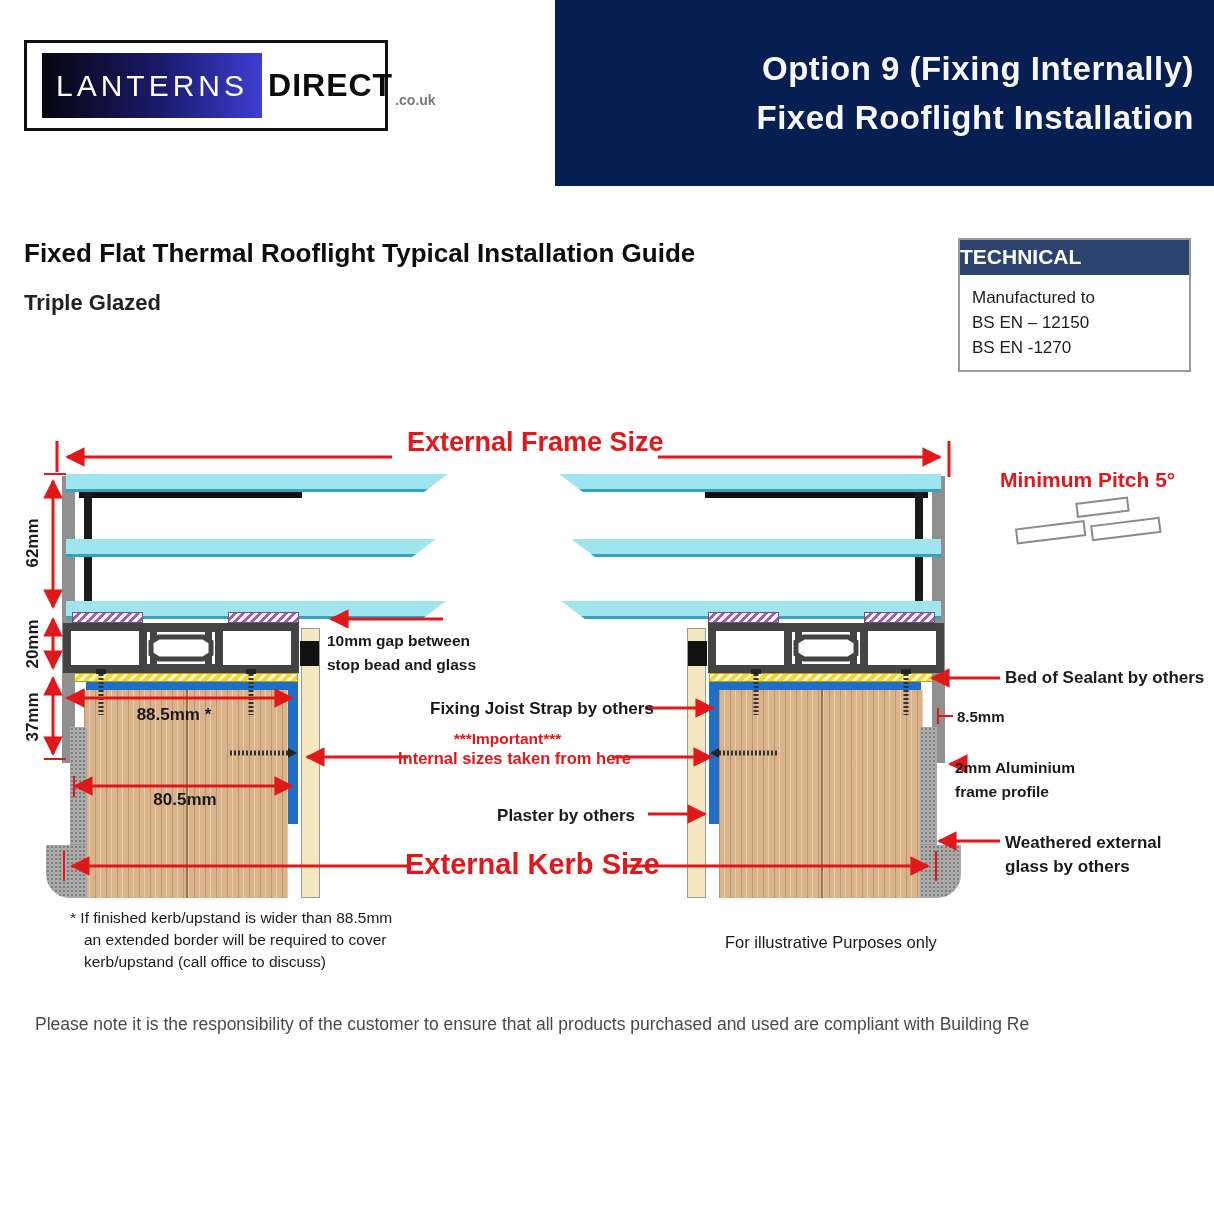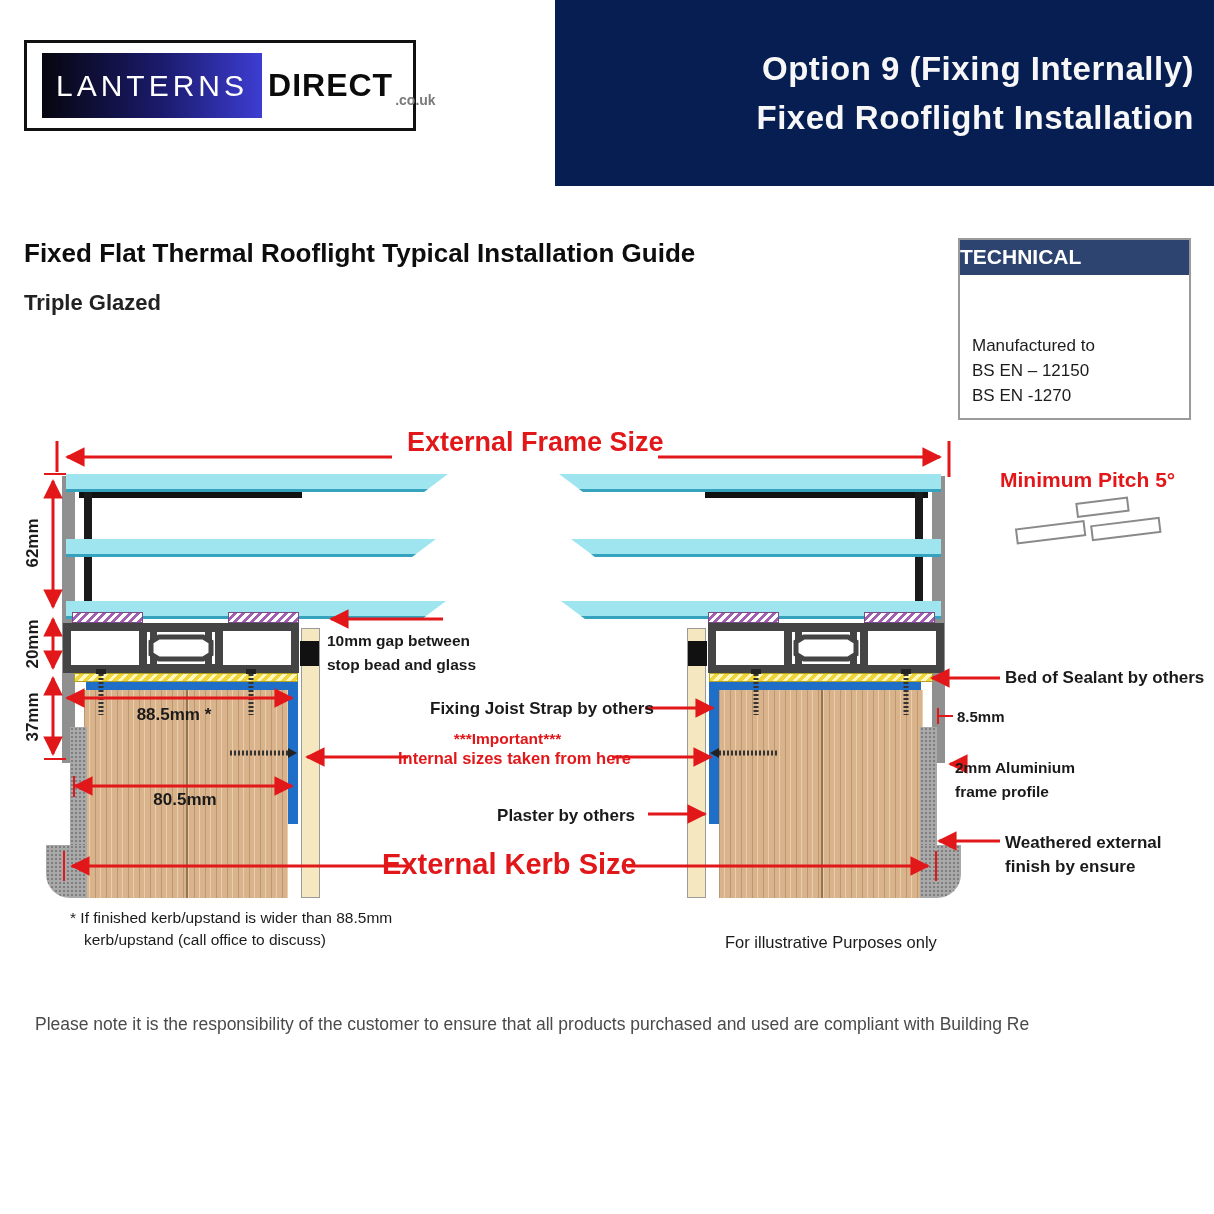--- a/index.html
+++ b/index.html
@@ -1,35 +1,35 @@
 <!DOCTYPE html>
 <html><head>
 <meta charset="utf-8">
 <style>
   html,body{margin:0;padding:0;background:#fff;}
   .page{position:relative;width:1214px;height:1214px;background:#fff;overflow:hidden;
         font-family:"Liberation Sans",sans-serif;color:#111;}
   
-  .logo-frame{position:absolute;left:24px;top:40px;width:392px;height:91px;border:3px solid #111;
+  .logo-frame{position:absolute;left:24px;top:40px;width:364px;height:91px;border:3px solid #111;
               background:#fff;display:flex;align-items:center;box-sizing:border-box;}
   .logo-blue{margin-left:15px;height:65px;display:flex;align-items:center;padding:0 14px;
              background:linear-gradient(90deg,#06060f 0%,#1b1b6e 55%,#3d3dd2 100%);}
   .logo-word1{color:#fff;font-size:30px;font-weight:400;letter-spacing:4px;}
   .logo-word2{color:#0b0b0b;font-size:32px;font-weight:800;letter-spacing:1px;margin-left:6px;}
   .logo-tld{color:#7a7a7a;font-size:14px;font-weight:700;margin-left:2px;margin-top:28px;}
   .banner{position:absolute;left:555px;top:0;width:659px;height:186px;background:#071e52;
           display:flex;flex-direction:column;justify-content:center;align-items:flex-end;
           padding-right:20px;box-sizing:border-box;}
   .banner div{color:#f7f7f7;font-size:33px;font-weight:600;line-height:49px;letter-spacing:.5px;}
   
   .page-title{position:absolute;left:24px;top:238px;font-size:26px;font-weight:700;color:#0d0d0d;}
   .page-subtitle{position:absolute;left:24px;top:290px;font-size:22px;font-weight:700;color:#222;}
   .tech-box{position:absolute;left:958px;top:238px;width:233px;border:2px solid #9a9a9a;background:#fff;box-sizing:border-box;}
   .tech-head{background:#2d4471;color:#fff;font-size:21px;font-weight:700;padding:5px 0 6px;}
-  .tech-body{padding:10px 12px 10px;font-size:17px;line-height:25px;color:#1c1c1c;margin-top:48px;}
+  .tech-body{padding:10px 12px 10px;font-size:17px;line-height:25px;color:#1c1c1c;}
   
   .abs{position:absolute;box-sizing:border-box;}
   .pane{background:#9fe5f0;border-bottom:3px solid #35a3bd;z-index:2;}
   .pane-l{clip-path:polygon(0 0,100% 0,calc(100% - 24px) 100%,0 100%);}
   .pane-r{clip-path:polygon(0 0,100% 0,100% 100%,24px 100%);}
   .graybar{background:#909090;z-index:2;}
   .blackbar{background:#1a1a1a;z-index:2;}
   .blackline{background:#111;z-index:2;}
   .purple-hatch{background:repeating-linear-gradient(135deg,#fff 0 3px,#a05fb0 3px 6px);
                 border:1px solid #7a4a88;z-index:3;}
@@ -213,33 +213,34 @@
     <span style="display:block;">stop bead and glass</span>
   </div>
 
   <div class="lbl dim" style="left:99px;top:705px;width:150px;">88.5mm *</div>
   <div class="lbl dim" style="left:110px;top:790px;width:150px;">80.5mm</div>
 
   <div class="lbl ann17" style="left:430px;top:697px;width:200px;text-align:right;">Fixing Joist Strap by others</div>
   <div class="lbl red" style="left:400px;top:730px;width:215px;text-align:center;font-size:15.5px;">***Important***</div>
   <div class="lbl red" style="left:398px;top:749px;width:220px;text-align:center;font-size:16.5px;">Internal sizes taken from here</div>
   <div class="lbl ann17" style="left:435px;top:804px;width:200px;text-align:right;">Plaster by others</div>
-  <div class="lbl red" style="left:382px;top:848px;width:220px;text-align:center;font-size:29px;">External Kerb Size</div>
+  <div class="lbl red" style="left:405px;top:848px;width:220px;text-align:center;font-size:29px;">External Kerb Size</div>
 
   <div class="lbl ann17" style="left:1005px;top:666px;">Bed of Sealant by others</div>
   <div class="lbl" style="left:957px;top:708px;font-size:15px;">8.5mm</div>
   <div class="lbl ann15" style="left:955px;top:756px;">
     <span style="display:block;">2mm Aluminium</span>
     <span style="display:block;">frame profile</span>
   </div>
   <div class="lbl ann17" style="left:1005px;top:831px;">
     <span style="display:block;">Weathered external</span>
-    <span style="display:block;">finish by ensure</span>
+    <span style="display:block;">glass by others</span>
   </div>
 
   <div class="lbl footnote" style="left:70px;top:907px;">
     <span>* If finished kerb/upstand is wider than 88.5mm</span>
+    <span class="ind">an extended border will be required to cover</span>
     <span class="ind">kerb/upstand (call office to discuss)</span>
   </div>
   <div class="lbl plain" style="left:725px;top:933px;width:210px;text-align:center;font-size:16.5px;">For illustrative Purposes only</div>
 
   <div class="disclaimer">Please note it is the responsibility of the customer to ensure that all products purchased and used are compliant with Building Re</div>
 </div>
 
 </body></html>

